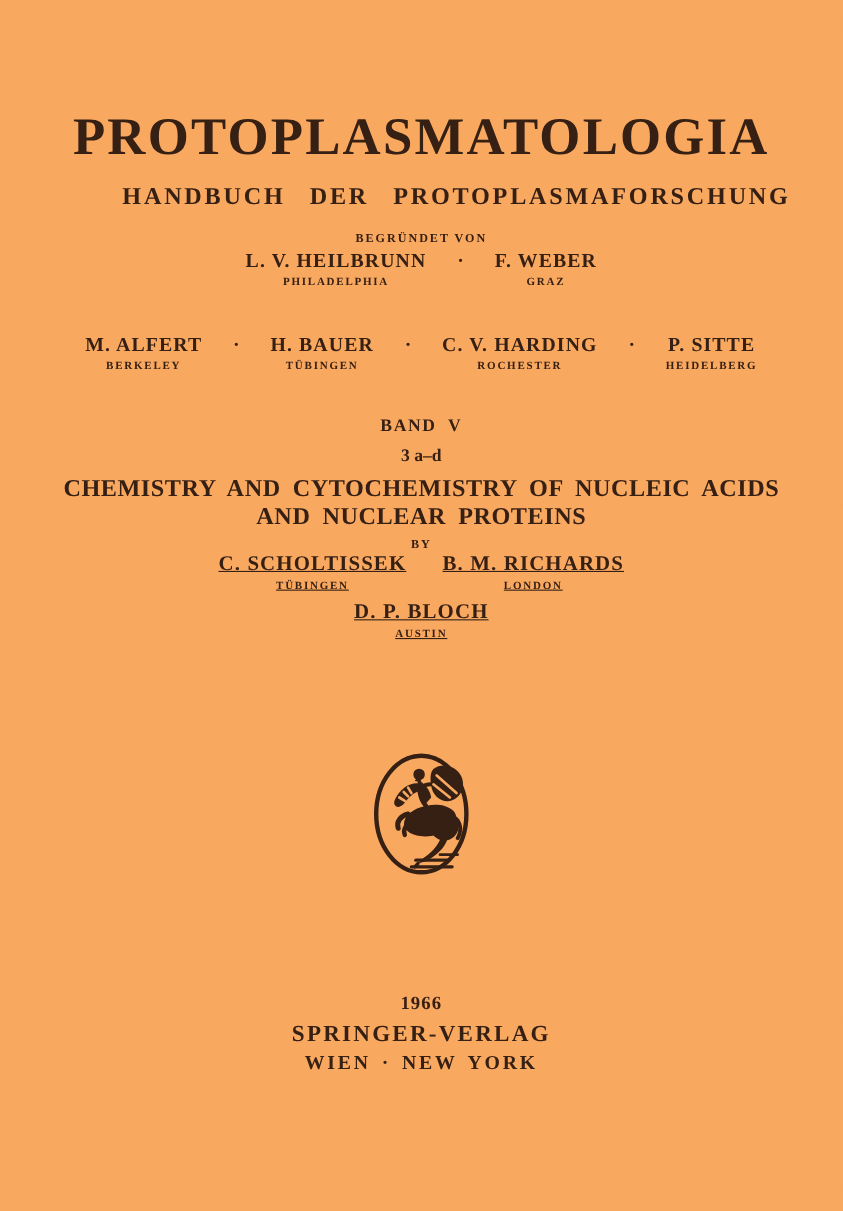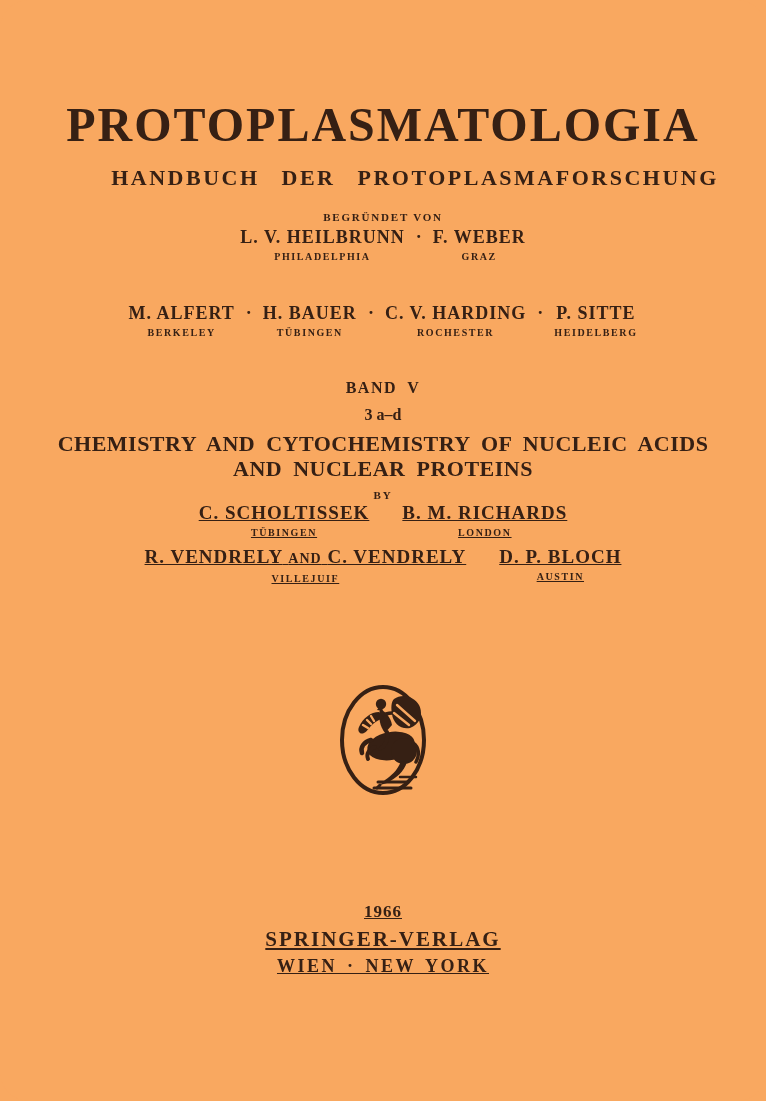--- a/index.html
+++ b/index.html
@@ -23,42 +23,42 @@
     letter-spacing:2.5px; word-spacing:14px; margin:0;padding-left:32px;
   }
 
   .section-heading {
     font-size:11px; line-height:12px; font-weight:bold; letter-spacing:1.8px;
   }
   .founders { top:211px; }
   .editors  { top:282px; }
   .persons-row {
     display:flex; justify-content:center; align-items:flex-start;
-    column-gap:11px; margin-top:5px;
+    column-gap:28px; margin-top:5px;
   }
   .editors .persons-row { margin-top:22px; }
   .person { display:flex; flex-direction:column; align-items:center; }
   .person .name { font-size:18px; line-height:19px; font-weight:bold; letter-spacing:1px; white-space:nowrap; }
   .person .city { font-size:10px; line-height:11px; font-weight:bold; letter-spacing:1.6px; margin-top:4px; white-space:nowrap; }
   .sep { font-size:18px; line-height:19px; font-weight:bold; }
 
   .volume { top:380px; }
   .volume-band { font-size:16px; line-height:16px; font-weight:bold; letter-spacing:1.5px; word-spacing:5px; }
   .volume-part { font-size:16px; line-height:16px; font-weight:bold; margin-top:11px; }
   .volume-title { font-size:22px; line-height:25px; font-weight:bold; letter-spacing:0.5px; word-spacing:5px; margin-top:8px; }
 
   .authors { top:489px; }
   .authors .persons-row { column-gap:33px; margin-top:2px;text-decoration:underline; }
   .authors .persons-row.second { margin-top:9px; }
   .authors .name { font-size:19px; line-height:20px; }
   .authors .conj { font-size:14px; }
 
   .emblem-wrap { position:absolute; top:684px; left:50%; transform:translateX(-50%); }
 
-  .imprint { top:903px;text-decoration:underline; }
+  .imprint { top:903px; }
   .imprint-year { font-size:17px; line-height:18px; font-weight:bold; letter-spacing:1px; }
   .imprint-publisher { font-size:21px; line-height:22px; font-weight:bold; letter-spacing:2px; margin-top:7px; }
   .imprint-cities { font-size:18px; line-height:19px; font-weight:bold; letter-spacing:2.5px; word-spacing:3px; margin-top:7px; }
 </style>
 </head>
 <body>
 
 <div class="page">
 
   <h1 class="abs series-title">PROTOPLASMATOLOGIA</h1>
@@ -119,24 +119,20 @@
         <span class="name">C. SCHOLTISSEK</span>
         <span class="city">TÜBINGEN</span>
       </div>
       <div class="person">
         <span class="name">B. M. RICHARDS</span>
         <span class="city">LONDON</span>
       </div>
     </div>
     <div class="persons-row second">
       <div class="person">
-        <span class="name"><span>R. VENDRELY</span> <span class="conj">AND</span> <span>C. VENDRELY</span></span>
-        <span class="city">VILLEJUIF</span>
-      </div>
-      <div class="person">
         <span class="name">D. P. BLOCH</span>
         <span class="city">AUSTIN</span>
       </div>
     </div>
   </div>
 
   <div class="emblem-wrap">
     <svg width="90" height="112" viewBox="0 0 90 112" aria-hidden="true">
       <g fill="none" stroke="#362014">
         <ellipse cx="45" cy="56" rx="41" ry="53" stroke-width="4"></ellipse>

